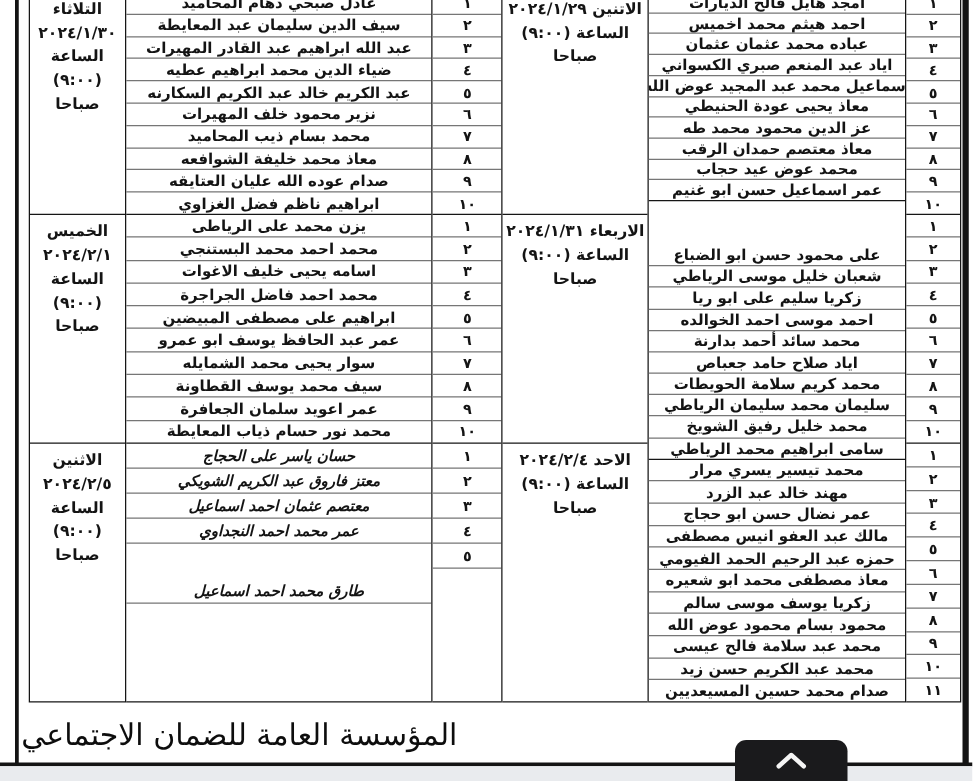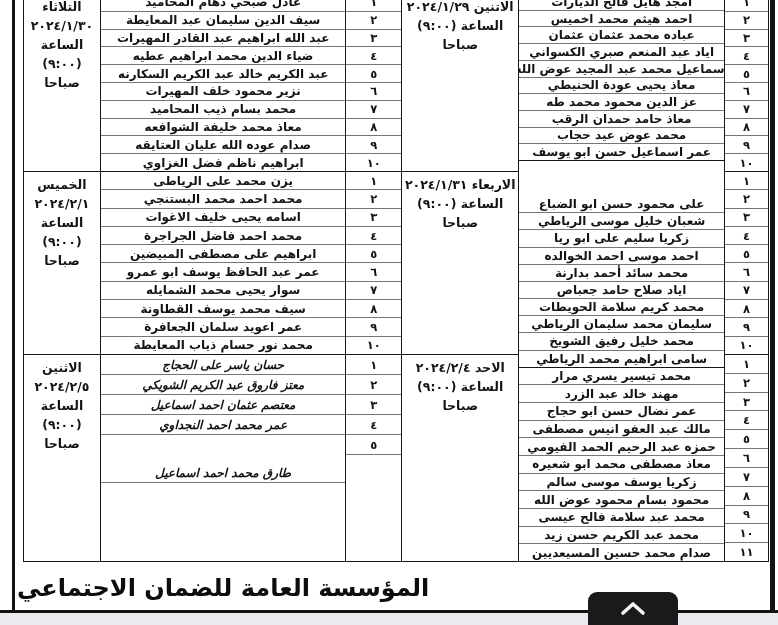--- a/index.html
+++ b/index.html
@@ -31,21 +31,21 @@
   .rows .row:last-child{border-bottom:none;}
   .row.num{font-size:11.5px;}
   .fill{flex:1 1 auto;}
   .datecell{
     direction:rtl;text-align:center;padding-top:3px;box-sizing:border-box;
     font-weight:bold;font-size:12.5px;color:#141414;line-height:19px;
   }
   
   .footer-title{
     position:absolute;left:17px;top:567px;height:42px;display:flex;align-items:center;
-    direction:rtl;font-weight:bold;font-size:24px;color:#0d0d0d;white-space:nowrap;
+    direction:rtl;font-weight:normal;font-size:24px;color:#0d0d0d;white-space:nowrap;
   }
   
   .scrolltop{
     position:absolute;left:588px;top:592px;width:90px;height:40px;
     background:#1a1a1c;border:none;border-radius:9px 9px 0 0;
     display:flex;align-items:flex-start;justify-content:center;padding-top:8px;
     box-sizing:border-box;cursor:pointer;z-index:5;
   }
 </style>
 </head>
@@ -162,23 +162,23 @@
     </div>
     <div class="col" style="width: 206px;">
       <div class="grp rows" style="height: 178px;">
         <div class="row">امجد هايل فالح الديارات</div>
         <div class="row">احمد هيثم محمد اخميس</div>
         <div class="row">عباده محمد عثمان عثمان</div>
         <div class="row">اياد عبد المنعم صبري الكسواني</div>
         <div class="row">اسماعيل محمد عبد المجيد عوض الله</div>
         <div class="row">معاذ يحيى عودة الحنيطي</div>
         <div class="row">عز الدين محمود محمد طه</div>
-        <div class="row">معاذ حامد حمدان الرقب</div>
+        <div class="row">معاذ معتصم حمدان الرقب</div>
         <div class="row">محمد عوض عيد حجاب</div>
-        <div class="row">عمر اسماعيل حسن ابو يوسف</div>
+        <div class="row">عمر اسماعيل حسن ابو غنيم</div>
       </div>
       <div class="grp rows" style="height: 183px; margin-top: 35px;">
         <div class="row">على محمود حسن ابو الضباع</div>
         <div class="row">شعبان خليل موسى الرياطي</div>
         <div class="row">زكريا سليم على ابو ريا</div>
         <div class="row">احمد موسى احمد الخوالده</div>
         <div class="row">محمد سائد أحمد بدارنة</div>
         <div class="row">اياد صلاح حامد جعباص</div>
         <div class="row">محمد كريم سلامة الحويطات</div>
         <div class="row">سليمان محمد سليمان الرياطي</div>

